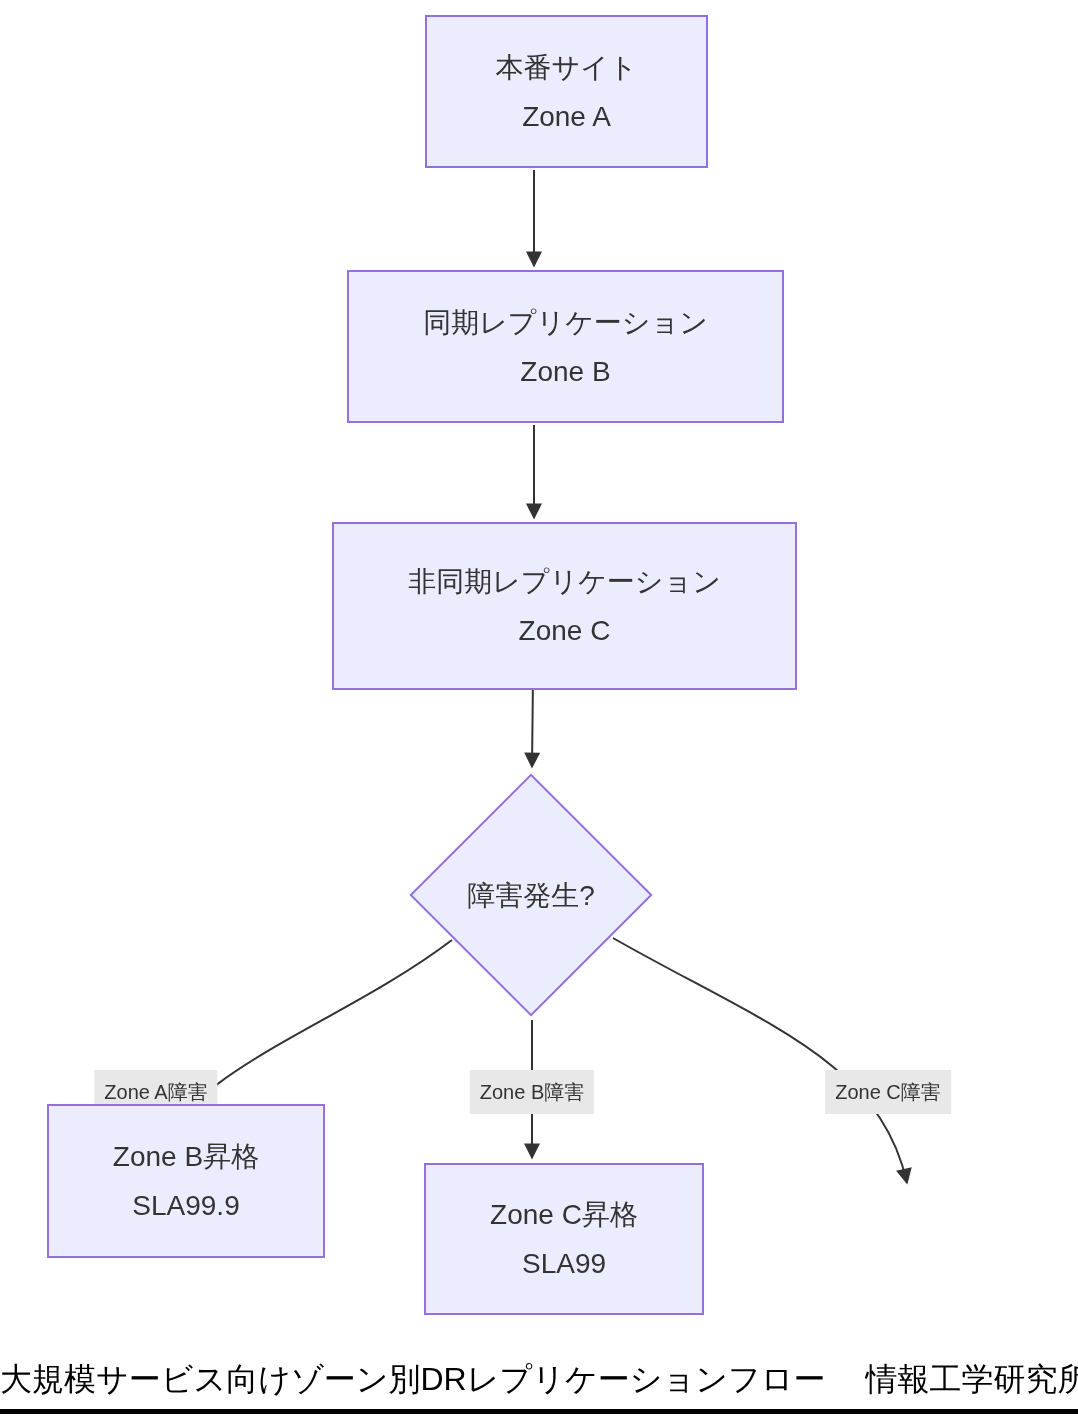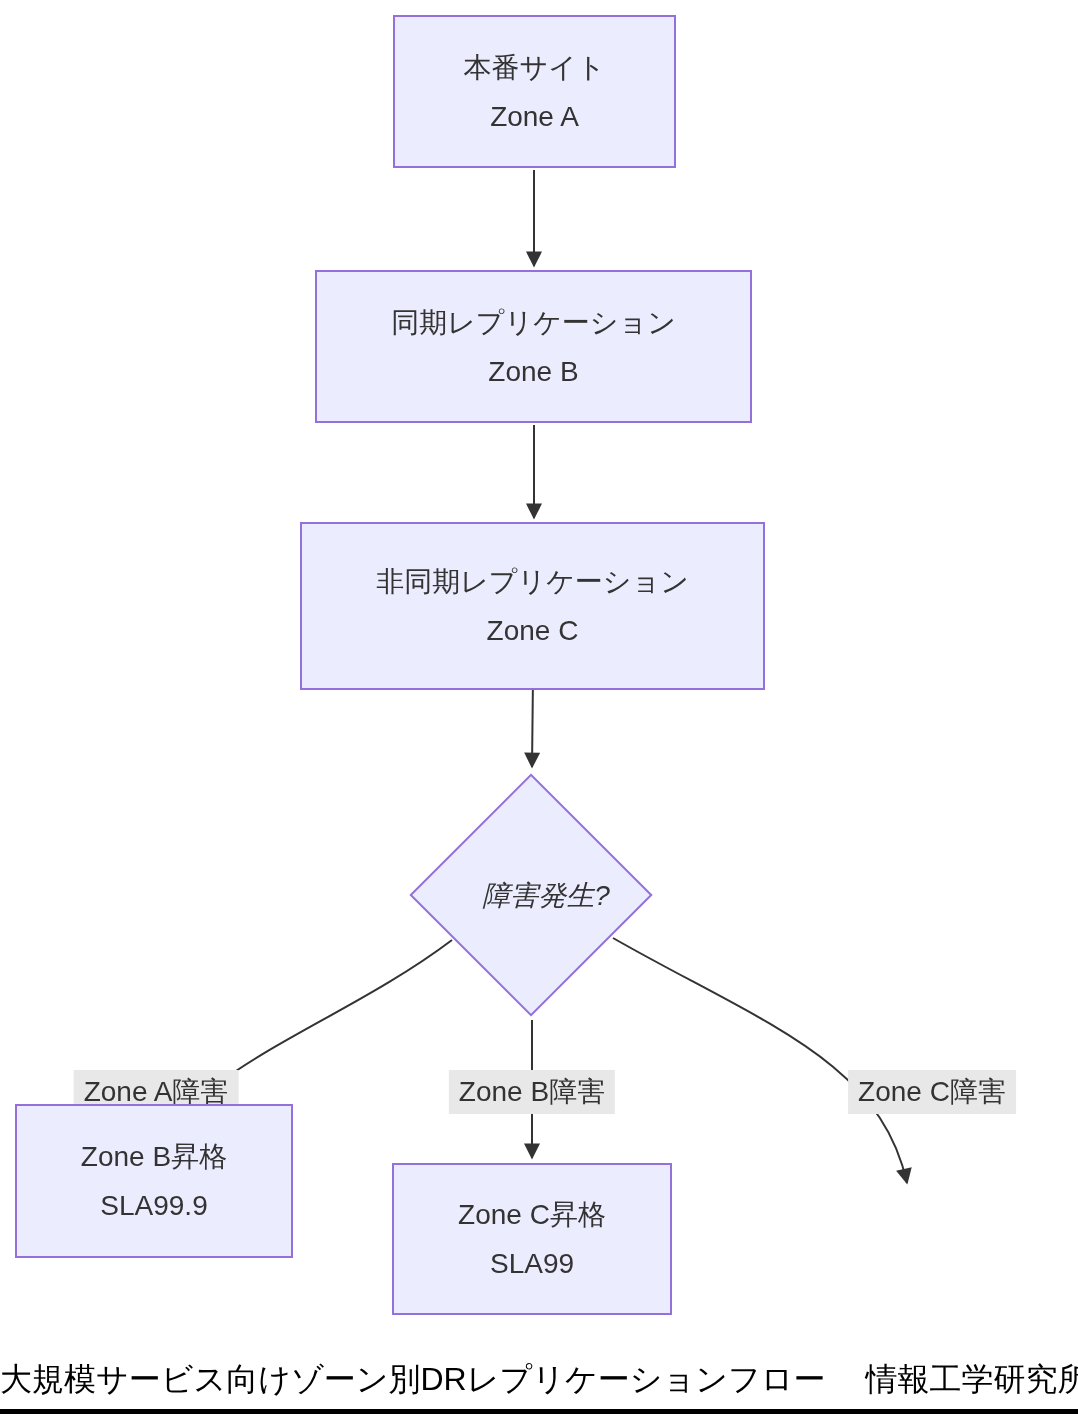--- a/index.html
+++ b/index.html
@@ -16,21 +16,21 @@
   .edges{position:absolute;left:0;top:0;}
   .edges path{stroke:var(--c-edge);stroke-width:2px;fill:none;}
   .edges marker path{fill:var(--c-edge);stroke:none;}
   .node{
     position:absolute;
     background:var(--c-node-fill);
     border:2.5px solid var(--c-node-border);
     box-sizing:border-box;
     display:flex;flex-direction:column;align-items:center;justify-content:center;
     color:var(--c-text);
-    font-size:28px;line-height:49px;text-align:center;
+    font-size:28px;line-height:49px;text-align:center;margin-left:32px;
   }
   .diamond{
     position:absolute;
     background:var(--c-node-fill);
     border:2.5px solid var(--c-node-border);
     box-sizing:border-box;
     transform:rotate(45deg);
   }
   .diamond-label{
     position:absolute;
@@ -38,21 +38,21 @@
     font-size:28px;
     text-align:center;
     transform:translate(-50%,-50%);
     white-space:nowrap;
   }
   .edge-label{
     position:absolute;
     transform:translate(-50%,-50%);
     background:var(--c-label-bg);
     color:var(--c-text);
-    font-size:28px;
+    font-size:20px;
     line-height:28px;
     padding:8px 10px;
     white-space:nowrap;
   }
   .caption{
     position:absolute;
     left:0;top:1358px;width:1078px;
     box-sizing:border-box;
     border-bottom:5px solid var(--c-caption);
     padding-bottom:7px;
@@ -90,25 +90,25 @@
     <div>同期レプリケーション</div>
     <div>Zone B</div>
   </div>
 
   <div class="node" style="left:300px;top:522px;width:465px;height:168px;">
     <div>非同期レプリケーション</div>
     <div>Zone C</div>
   </div>
 
   <div class="diamond" style="left:445px;top:809px;width:172px;height:172px;"></div>
-  <div class="diamond-label" style="left:546px;top:896px;font-style:italic;">障害発生?</div>
+  <div class="diamond-label" style="left:531px;top:896px;">障害発生?</div>
 
   <div class="edge-label" style="left:156px;top:1092px;">Zone A障害</div>
   <div class="edge-label" style="left:532px;top:1092px;">Zone B障害</div>
-  <div class="edge-label" style="left:932px;top:1092px;">Zone C障害</div>
+  <div class="edge-label" style="left:888px;top:1092px;">Zone C障害</div>
 
   <div class="node" style="left:15px;top:1104px;width:278px;height:154px;">
     <div>Zone B昇格</div>
     <div>SLA99.9</div>
   </div>
 
   <div class="node" style="left:392px;top:1163px;width:280px;height:152px;">
     <div>Zone C昇格</div>
     <div>SLA99</div>
   </div>

